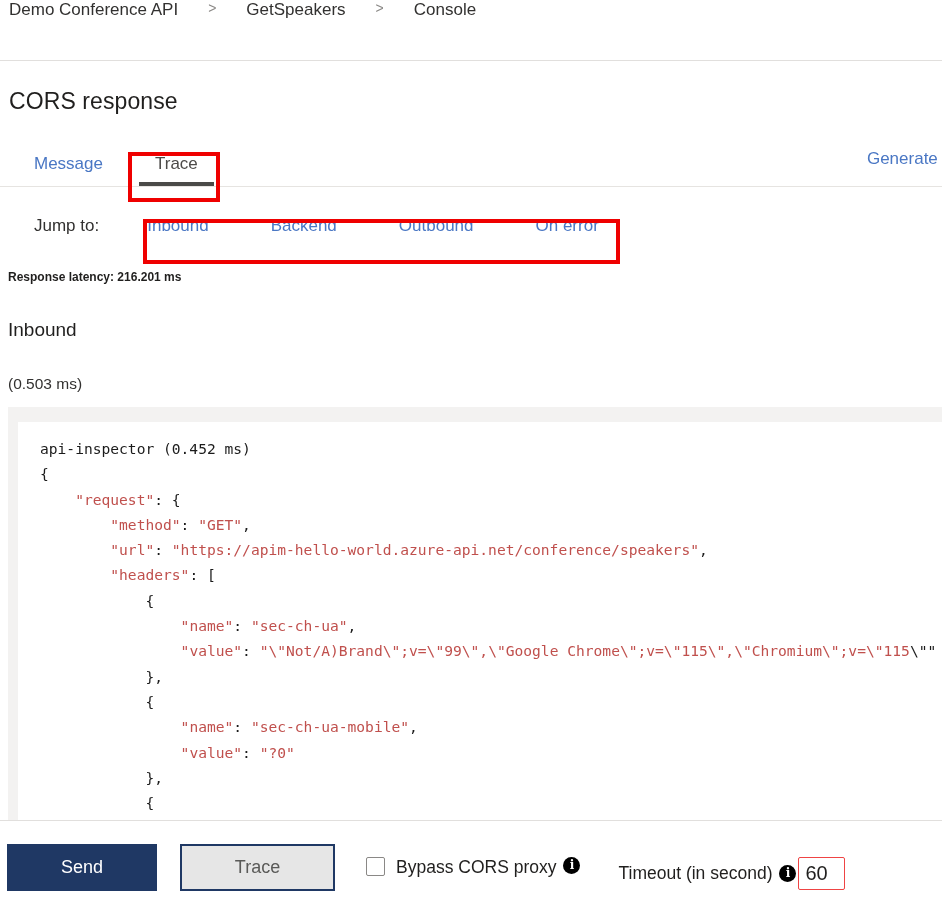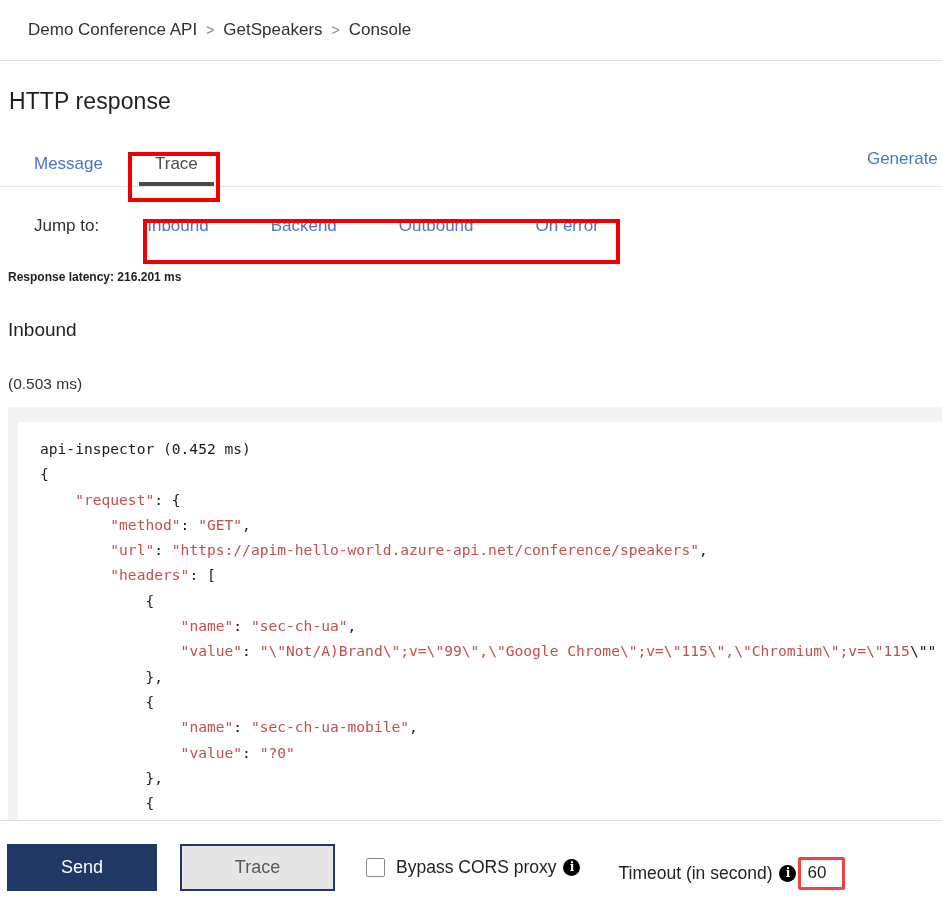--- a/index.html
+++ b/index.html
@@ -13,26 +13,27 @@
     overflow: hidden;
     font-family: "Liberation Sans", sans-serif;
     color: #201f1e;
     position: relative;
   }
 
   
   .breadcrumb {
     height: 61px;
     display: flex;
-    align-items: center;
-    padding-left: 28px;
+    align-items: flex-start;
+    padding-left: 9px;
     box-sizing: border-box;
     border-bottom: 1px solid #e1dfdd;
     font-size: 17px;
     color: #323130;
+    gap: 21px;
   }
   .crumb { white-space: nowrap; }
   .crumb-sep {
     margin: 0 9px;
     color: #8a8886;
     font-size: 14px;
   }
 
   
   .page-title {
@@ -201,21 +202,21 @@
     margin-left: 23px;
     background: #e6e6e6;
     color: #5a5a58;
     border: 2px solid #1f3864;
     font-size: 18px;
     font-family: "Liberation Sans", sans-serif;
     cursor: pointer;
   }
   .cors-group {
     display: flex;
-    align-items: center;
+    align-items: flex-start;
     margin-left: 31px;
   }
   .checkbox {
     width: 19px;
     height: 19px;
     border: 1.5px solid #8a8886;
     border-radius: 2px;
     background: #fff;
     box-sizing: border-box;
     cursor: pointer;
@@ -250,23 +251,23 @@
   }
   .timeout-label {
     font-size: 17.5px;
     color: #201f1e;
     white-space: nowrap;
   }
   .timeout-input {
     width: 47px;
     height: 33px;
     margin-left: 2px;
-    border: 3px solid #ef4444;
+    border: 1px solid #ef4444;
     border-radius: 2px;
-    font-size: 17px;
+    font-size: 20px;
     font-family: "Liberation Sans", sans-serif;
     padding-left: 6px;
     box-sizing: border-box;
     color: #201f1e;
   }
 
   
   .annot {
     position: absolute;
     border: 4px solid #ef0000;
@@ -281,21 +282,21 @@
 <body>
 
 <div class="breadcrumb">
   <span class="crumb">Demo Conference API</span>
   <span class="crumb-sep">&gt;</span>
   <span class="crumb">GetSpeakers</span>
   <span class="crumb-sep">&gt;</span>
   <span class="crumb">Console</span>
 </div>
 
-<div class="page-title">HTTP response</div>
+<div class="page-title">CORS response</div>
 
 <div class="tabs-wrap">
   <div class="tabs">
     <div class="tab link">Message</div>
     <div class="tab active">Trace</div>
   </div>
   <div class="generate-link">Generate d</div>
 </div>
 
 <div class="jump-row">

